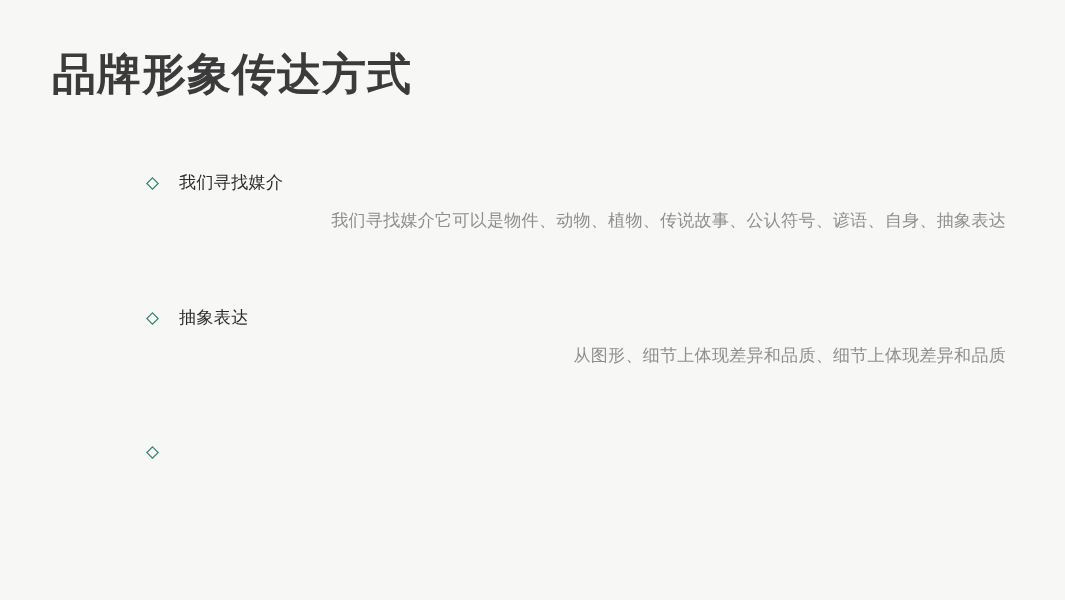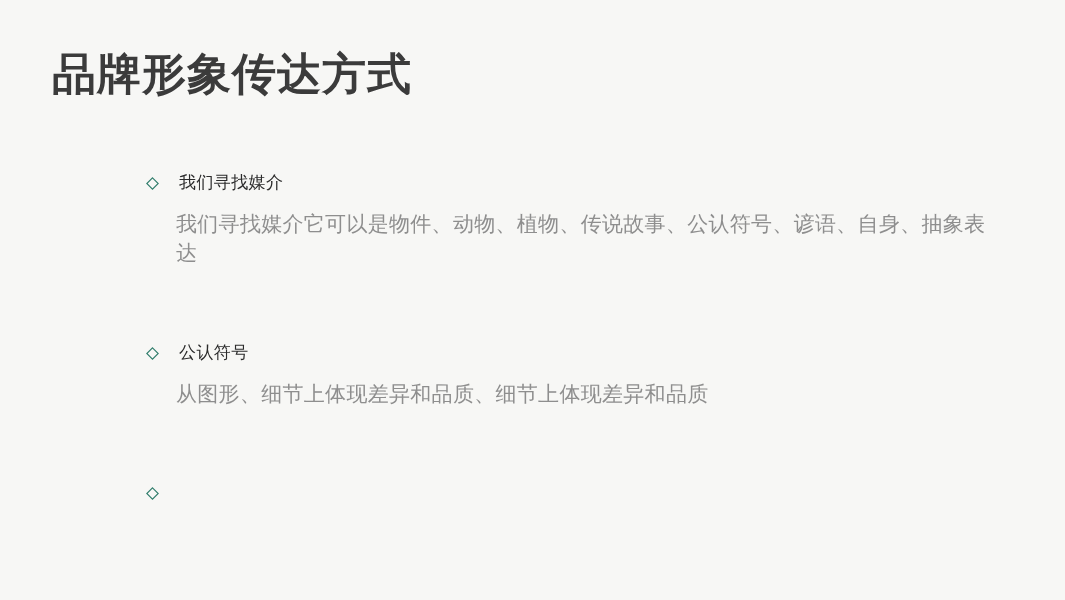--- a/index.html
+++ b/index.html
@@ -58,24 +58,25 @@
   .block-title {
     font-size: 17px;
     line-height: 1.35;
     color: #2b2b2b;
     font-weight: 500;
     letter-spacing: 0.4px;
   }
   .block-desc {
     margin-left: 30px;
     margin-top: 14px;
-    font-size: 21px;
+    font-size: 17px;
     line-height: 1.4;
     color: #8e8e8e;
     letter-spacing: 0.3px;
+    text-align: right;
   }
   .spacer-1 { height: 74px; }
   .spacer-2 { height: 74px; }
 </style>
 </head>
 <body>
 
 <div class="slide">
 
   <div class="slide-title">品牌形象传达方式</div>
@@ -96,21 +97,21 @@
 
     <div class="spacer-1"></div>
 
     <div class="block">
       <div class="block-head">
         <span class="diamond-icon">
           <svg width="13" height="13" viewBox="0 0 13 13">
             <polygon points="6.5,0.8 12.2,6.5 6.5,12.2 0.8,6.5" fill="none" stroke="#2f7d6b" stroke-width="1.1"></polygon>
           </svg>
         </span>
-        <span class="block-title">公认符号</span>
+        <span class="block-title">抽象表达</span>
       </div>
       <div class="block-desc">从图形、细节上体现差异和品质、细节上体现差异和品质</div>
     </div>
 
     <div class="spacer-2"></div>
 
     <div class="block">
       <div class="block-head">
         <span class="diamond-icon">
           <svg width="13" height="13" viewBox="0 0 13 13">

